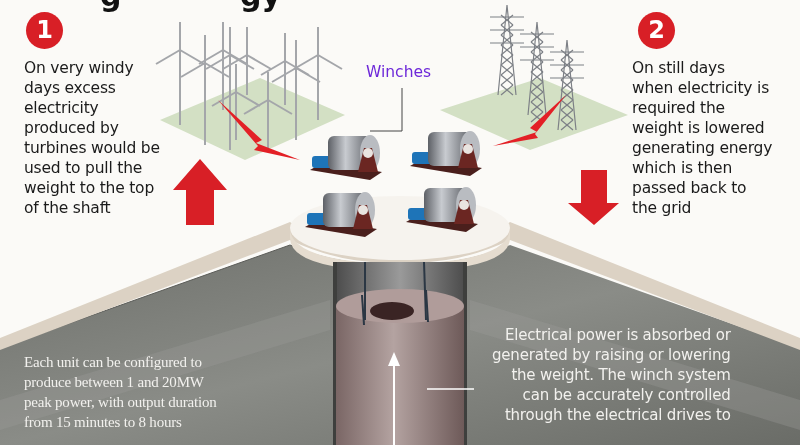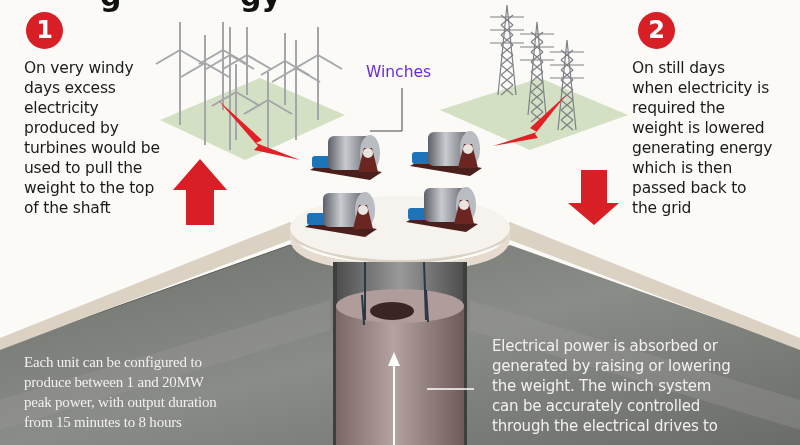--- a/index.html
+++ b/index.html
@@ -279,17 +279,17 @@
 which is then
 passed back to
 the grid</div>
 
 <div class="label" style="left:366px; top:63px;">Winches</div>
 
 <div class="txt light" style="left:24px; top:352px;font-family:Liberation Serif, serif;">Each unit can be configured to
 produce between 1 and 20MW
 peak power, with output duration
 from 15 minutes to 8 hours</div>
-<div class="txt light" style="left:492px; top:336px;">Electrical power is absorbed or
+<div class="txt light" style="left:492px; top:325px;text-align:right;">Electrical power is absorbed or
 generated by raising or lowering
 the weight.  The winch system
 can be accurately controlled
 through the electrical drives to</div>
 
 </body></html>

